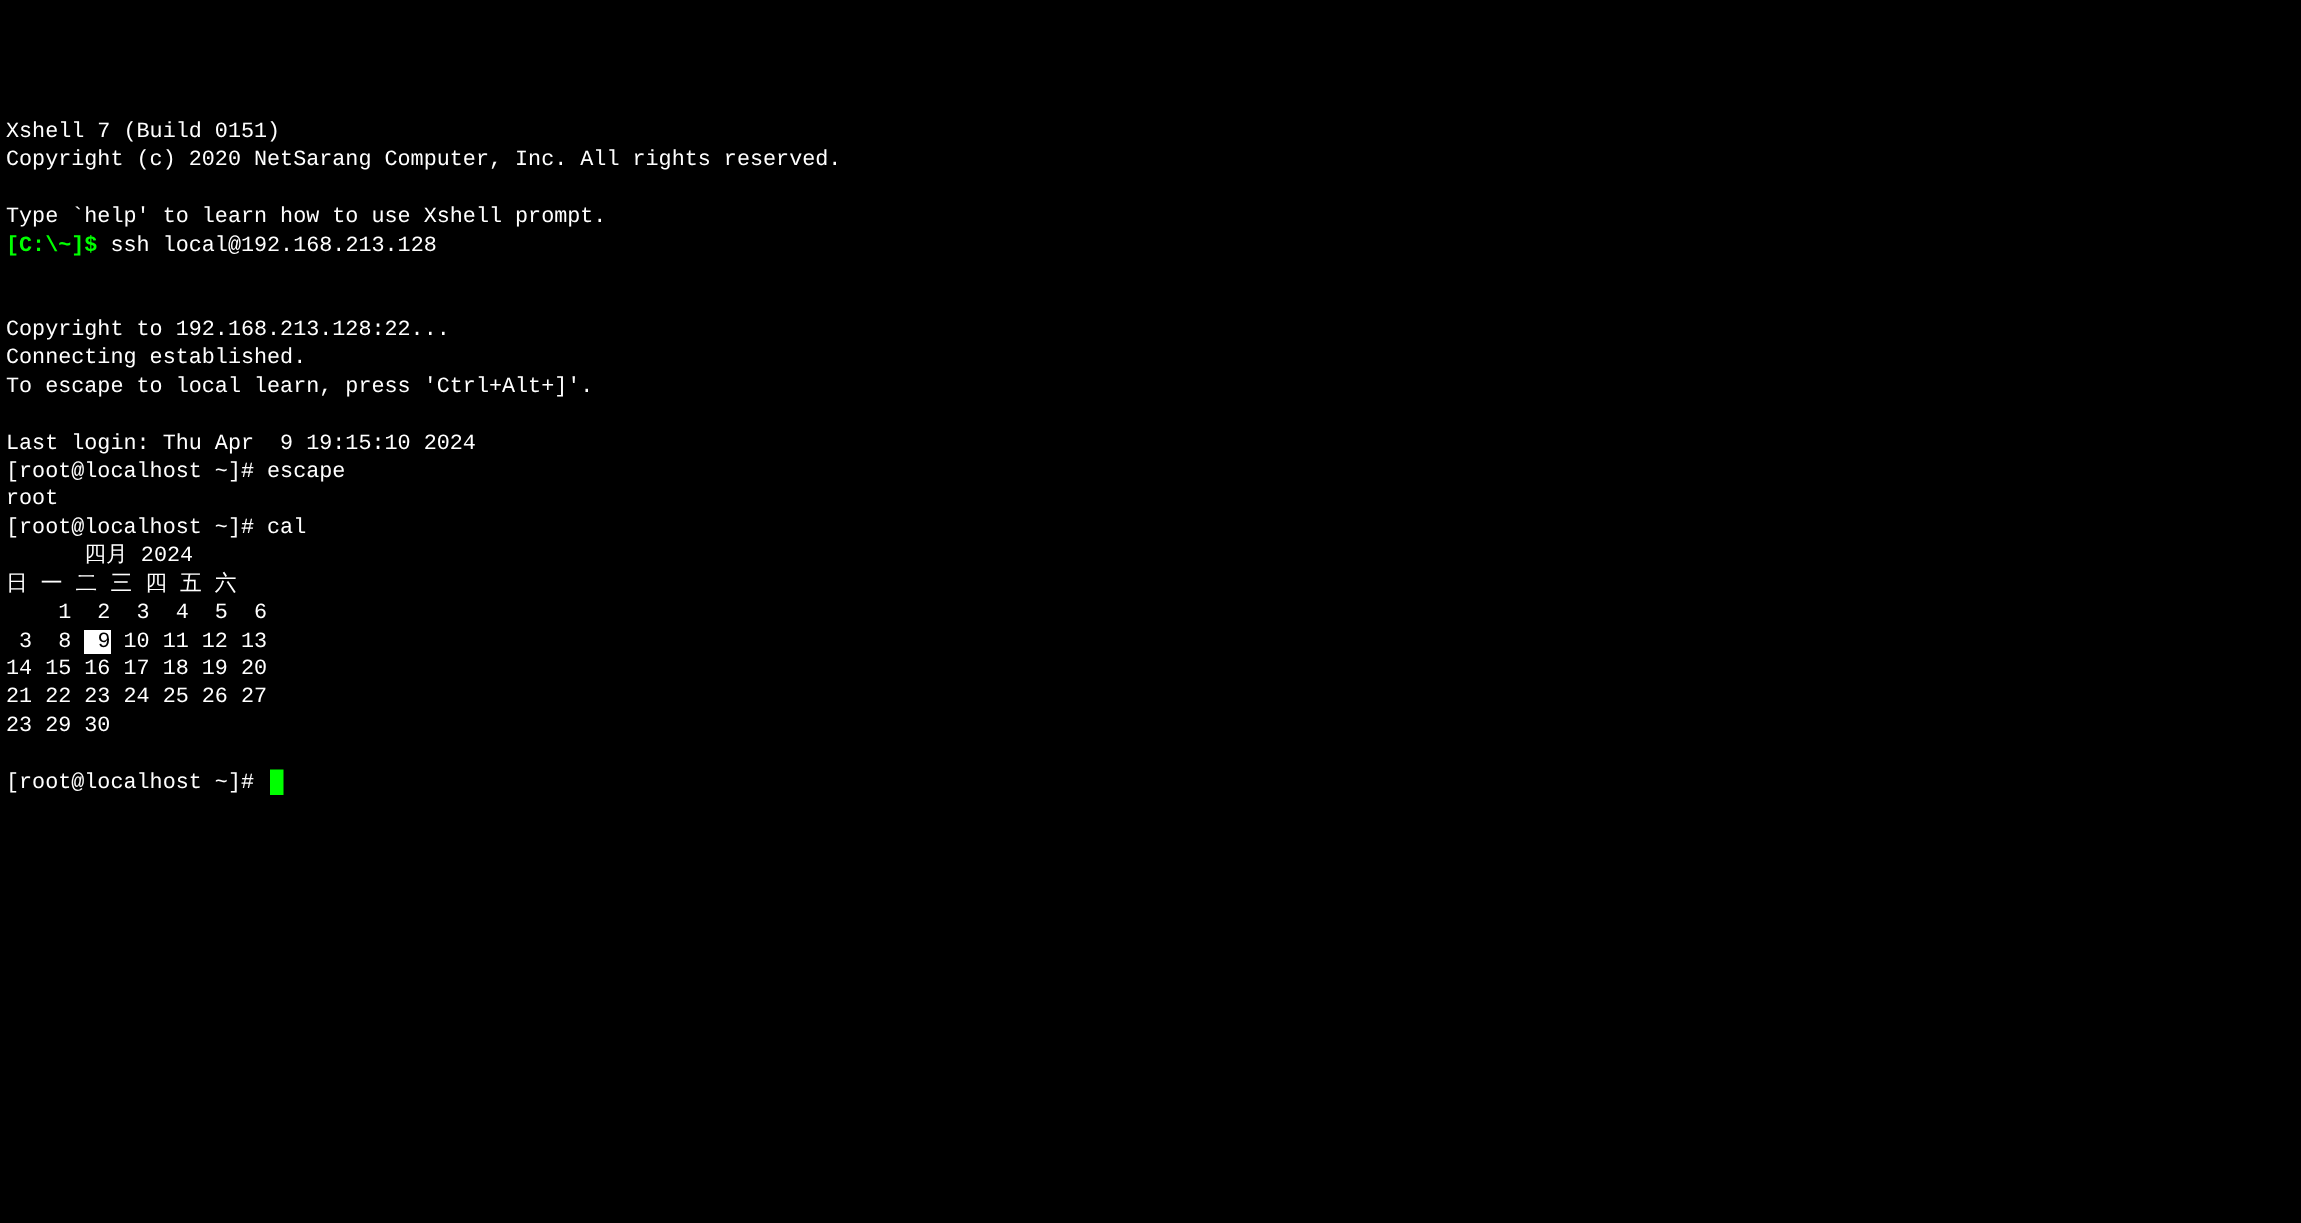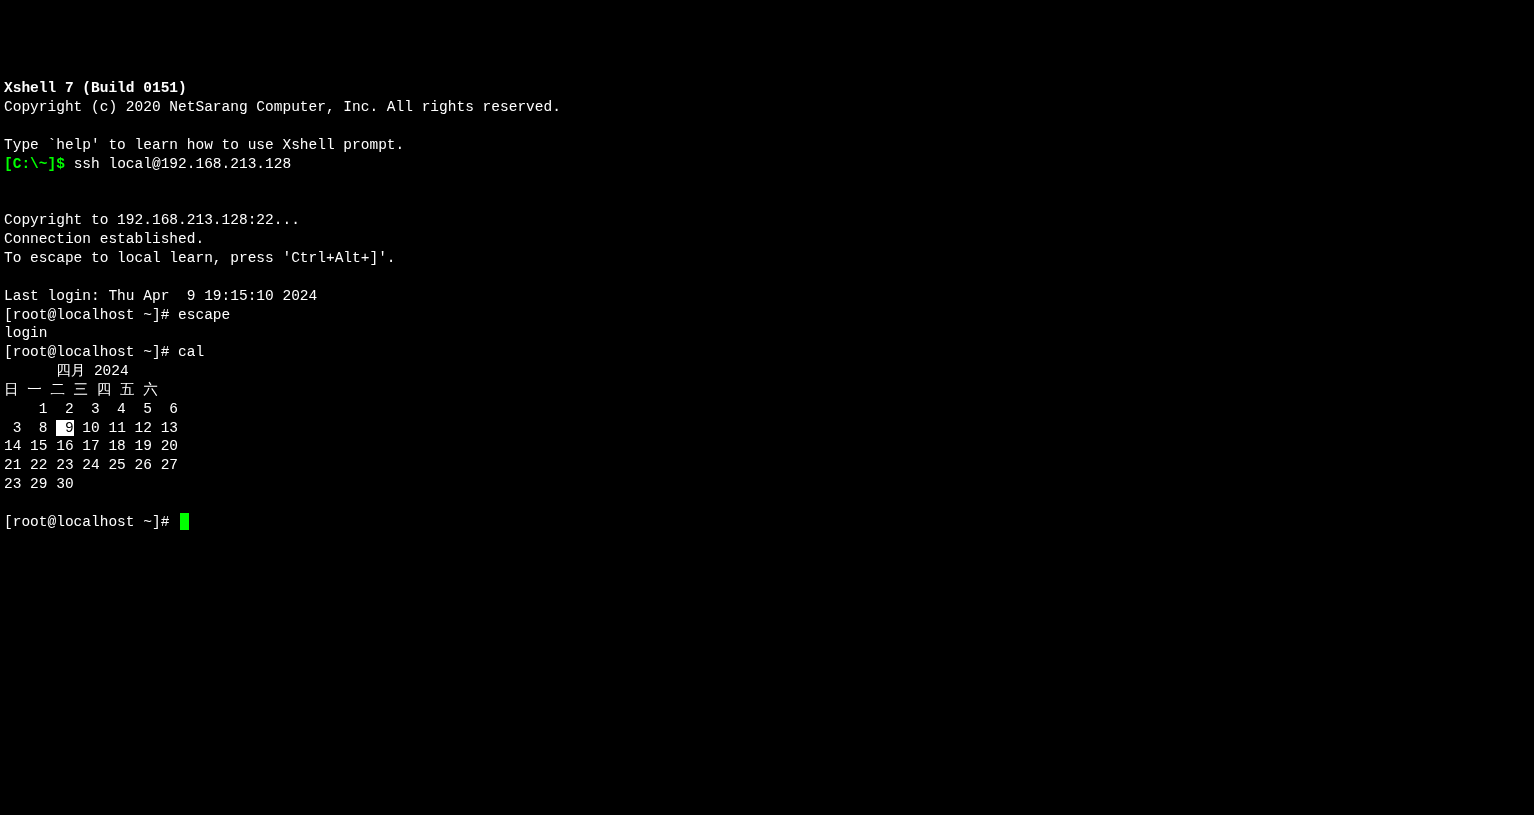--- a/index.html
+++ b/index.html
@@ -8,21 +8,21 @@
       color: #ffffff;
       font-family: "Consolas", "Monaco", "Courier New", monospace;
       font-size: 14.5px;
       line-height: 1.3;
       padding: 4px;
       width: 1534px;
       height: 815px;
       overflow: hidden;
       white-space: pre;
     }
-    .bold { font-weight: bold; }
+    .bold { font-weight: normal; }
     .green { color: #00ff00; font-weight: bold; }
     .highlight-day { background: #ffffff; color: #000000; }
     .cursor {
       display: inline-block;
       width: 9px;
       height: 17px;
       background: #00ff00;
       vertical-align: text-bottom;
       margin-left: 2px;
     }
@@ -33,26 +33,26 @@
 
 
 <div><span class="bold">Xshell 7 (Build 0151)</span>
 <span>Copyright (c) 2020 NetSarang Computer, Inc. All rights reserved.</span>
 
 <span>Type `help' to learn how to use Xshell prompt.</span>
 <span class="green">[C:\~]$ </span><span>ssh local@192.168.213.128</span>
 
 
 <span>Copyright to 192.168.213.128:22...</span>
-<span>Connection established.</span>
+<span>Connecting established.</span>
 <span>To escape to local learn, press 'Ctrl+Alt+]'.</span>
 
 <span>Last login: Thu Apr  9 19:15:10 2024</span>
 <span>[root@localhost ~]# </span><span>escape</span>
-<span>login</span>
+<span>root</span>
 <span>[root@localhost ~]# </span><span>cal</span>
 <span>      四月 2024     </span>
 <span>日 一 二 三 四 五 六</span>
 <span>    1  2  3  4  5  6</span>
 <span> 3  8 </span><span class="highlight-day"><span> </span><span>9</span></span><span> 10 11 12 13</span>
 <span>14 15 16 17 18 19 20</span>
 <span>21 22 23 24 25 26 27</span>
 <span>23 29 30</span>
 
 <span>[root@localhost ~]# </span><span class="cursor"></span></div>

